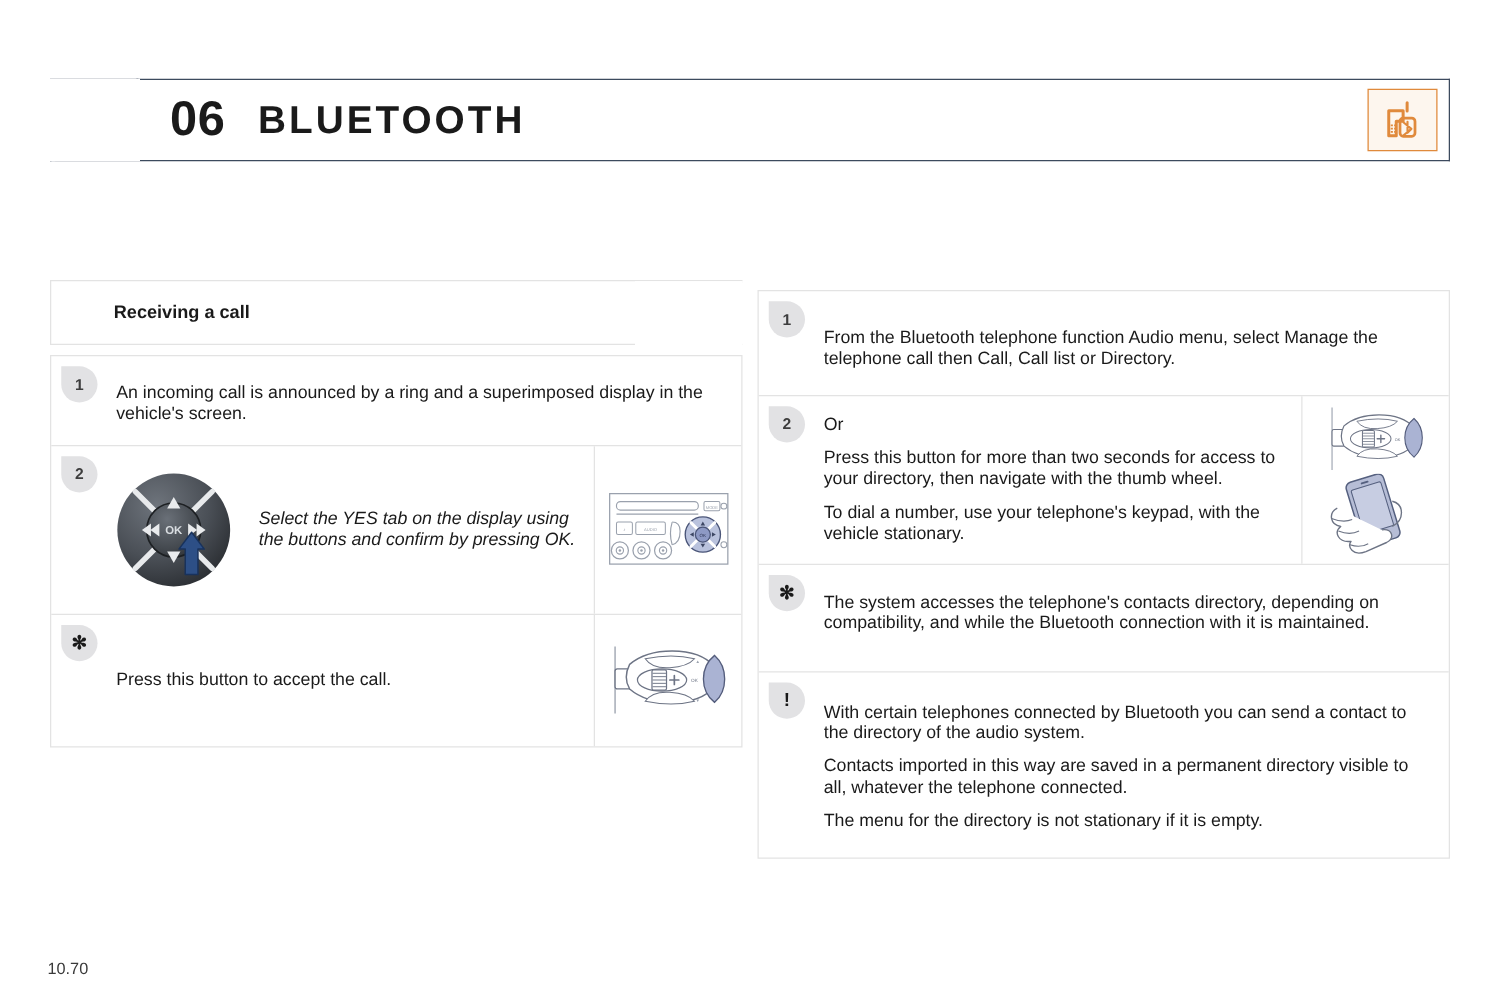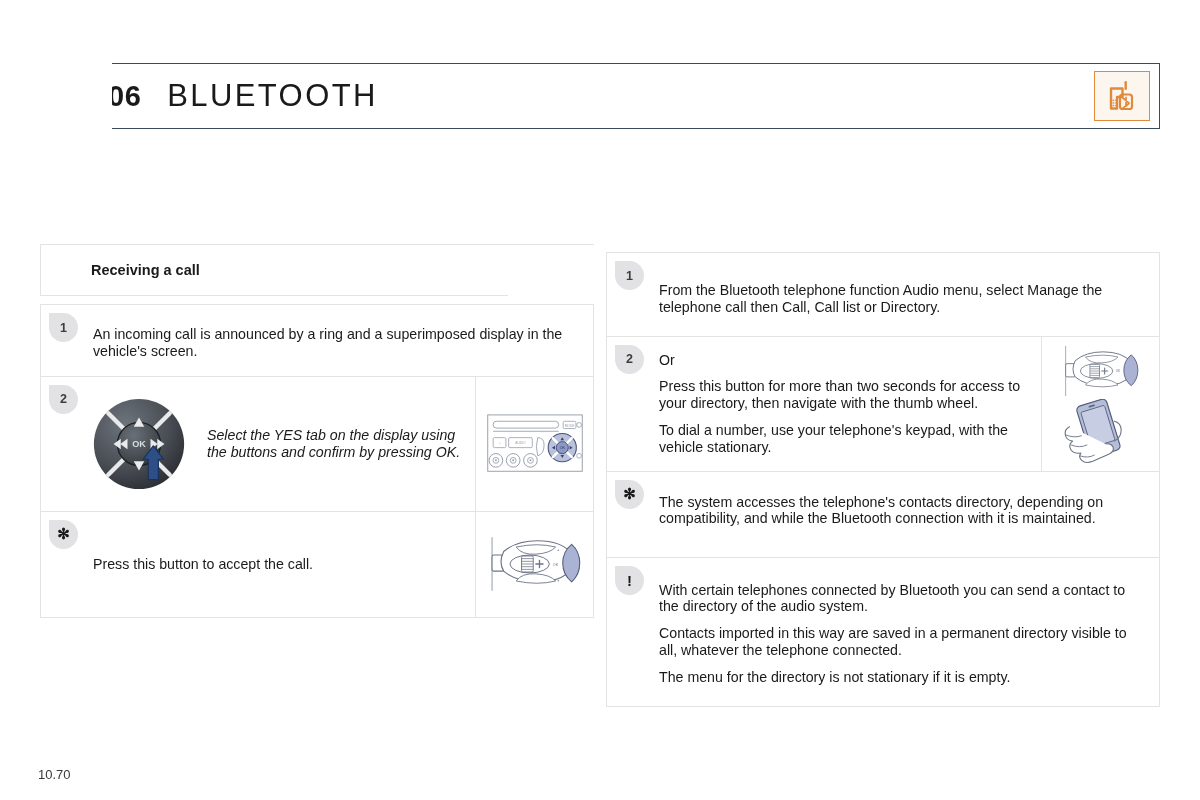--- a/index.html
+++ b/index.html
@@ -39,45 +39,45 @@
   }
   .chapter-header-cut:after {
     content: "";
     position: absolute;
     left: 0; top: 0;
     width: 76px; height: 70px;
     background: #ffffff;
     clip-path: polygon(0 0, 100% 0, 0 100%);
   }
   .chapter-num {
-    font-size: 29px; font-weight: bold; color: #1a1a1a;
+    font-size: 39px; font-weight: bold; color: #1a1a1a;
     letter-spacing: 0.5px;
-    margin-left: 68px;
+    margin-left: 96px;
   }
   .chapter-title {
-    font-size: 31px; font-weight: normal; color: #1a1a1a;
+    font-size: 31px; font-weight: bold; color: #1a1a1a;
     letter-spacing: 2.4px;
     margin-left: 26px;
   }
   .chapter-icon-box {
     position: absolute;
     right: 9px; top: 50%; transform: translateY(-50%);
     width: 56px; height: 50px;
     border: 1.7px solid #e08a3c;
     background: #fdf6ee;
     display: flex; align-items: center; justify-content: center;
   }
 
   
   .columns {
     position: absolute;
     left: 40px; top: 224px;
     width: 1120px;
   }
-  .col { position: absolute; top: 0; width: 554px; margin-top: 20px; }
+  .col { position: absolute; top: 0; width: 554px; }
   .col-left { left: 0; }
   .col-right { left: 566px; }
 
   
   .sec-head {
     position: relative;
     height: 52px;
     background: #ffffff;
     border: 1px solid #e3e3e3;
     border-right: none;

